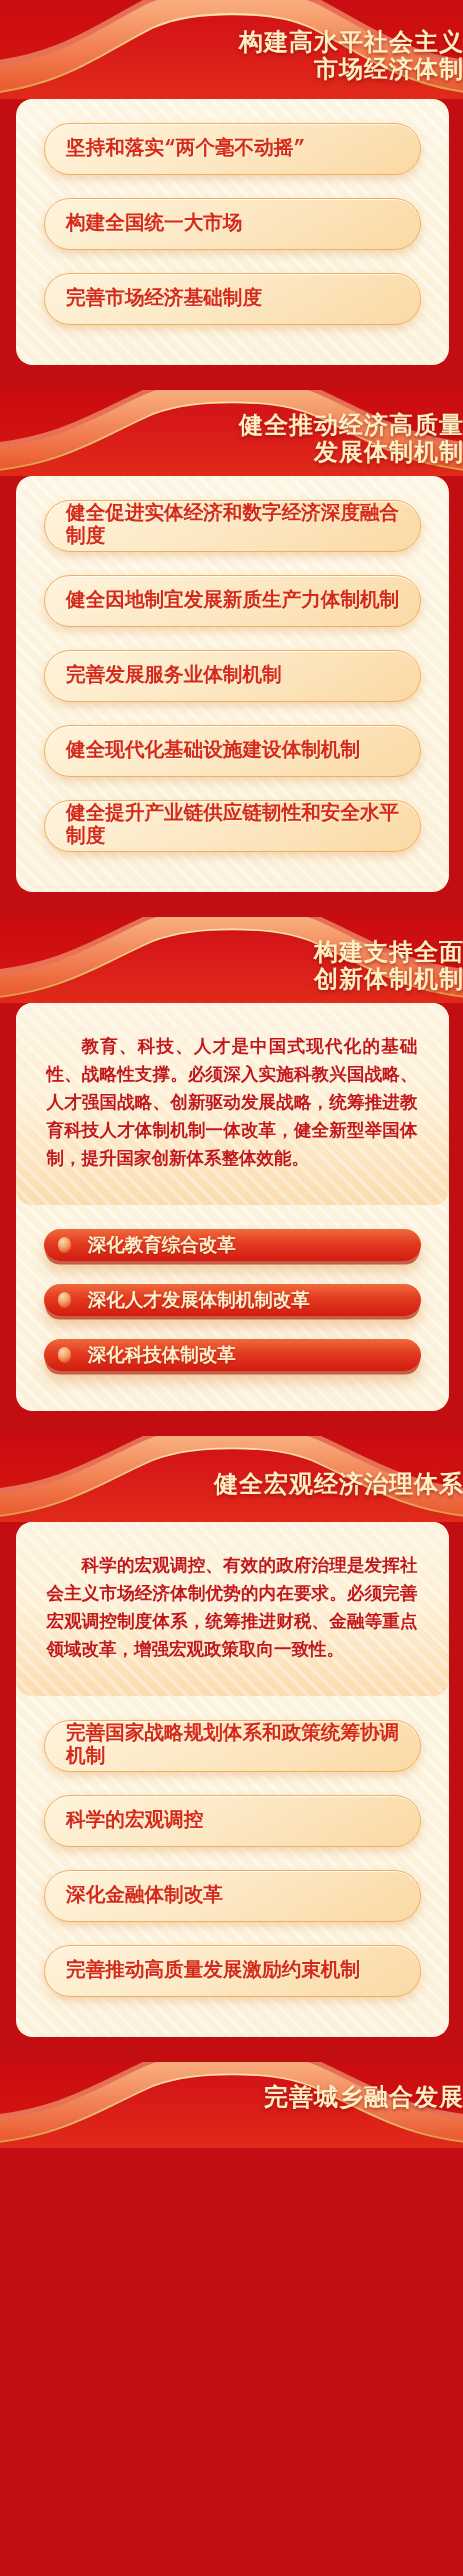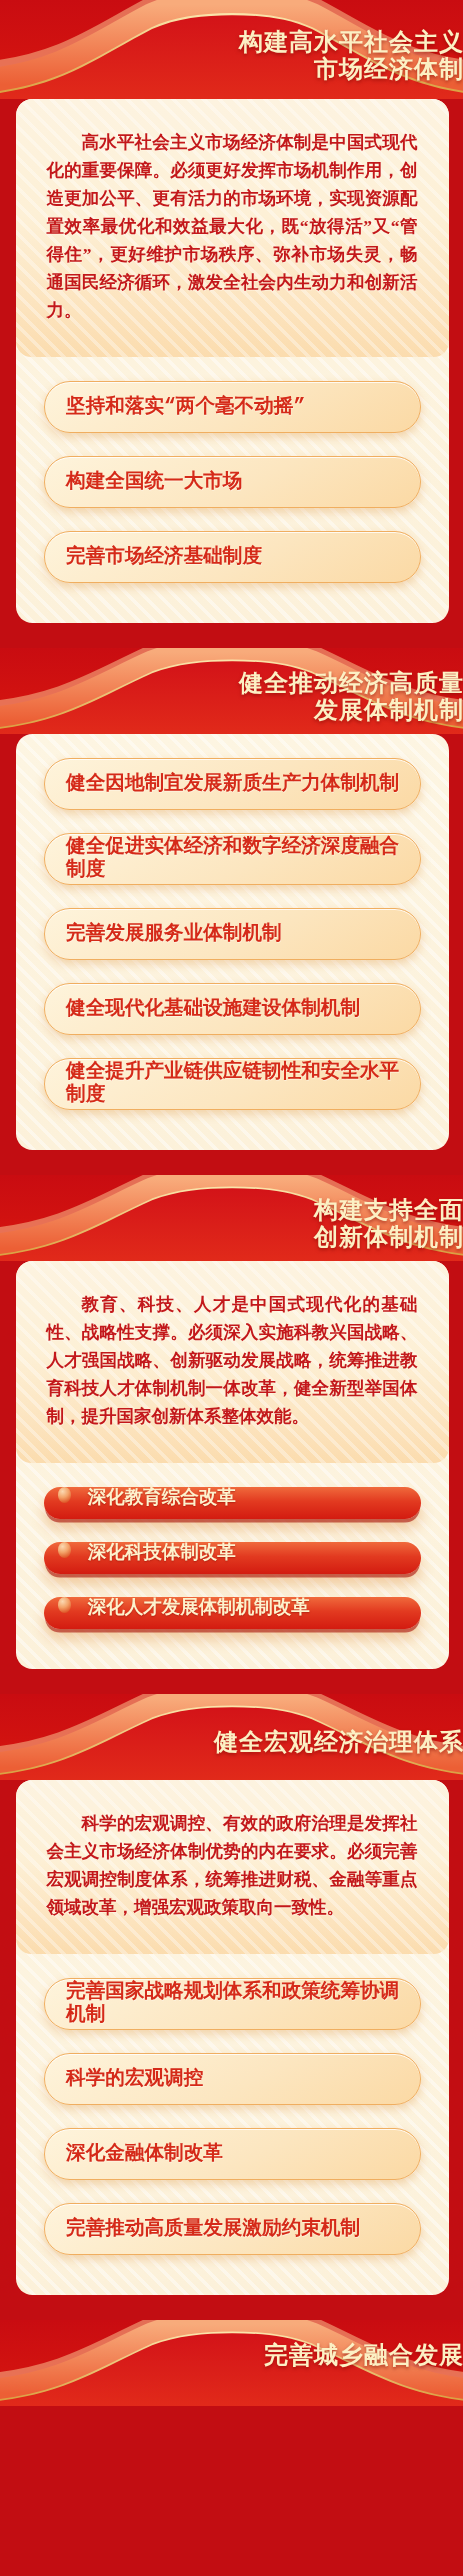--- a/index.html
+++ b/index.html
@@ -73,21 +73,21 @@
     font-size:19.6px;font-weight:bold;color:#d52a19;
     line-height:1.15;
     text-shadow:0.5px 0.5px 0 rgba(255,248,235,.6);
   }
   .pill-red{
     margin:23px 28px 0 28px;
     min-height:32px;
     border-radius:17.5px;
     background:linear-gradient(180deg,#f06a3c 0%,#e23a20 45%,#d31b10 100%);
     box-shadow:0 4.6px 0 -1px rgba(168,16,8,.6), 0 10.3px 13.4px rgba(226,150,80,.45);
-    display:flex;
+    display:flex;align-items:center;
     padding:0 13.4px 0 14.4px;
   }
   .dot{
     flex:0 0 auto;
     width:13.4px;height:15.5px;border-radius:50%;
     background:radial-gradient(circle at 35% 28%, #fbd9b2 0%, #f3a369 42%, #e05a2b 78%, #d44a20 100%);
     margin-right:16.5px;
   }
   .pill-red .txt{
     font-size:18.5px;font-weight:bold;color:#fdf2cd;
@@ -129,23 +129,20 @@
         <path class="rb-main" transform="translate(0,-18)" d="M -30 163 C 120 150 190 98 295 50 C 342 31 396 26 450 26 C 504 26 558 31 605 50 C 710 98 780 150 930 163"></path>
         <path class="rb-gold" transform="translate(0,-1)" d="M -30 163 C 120 150 190 98 295 50 C 342 31 396 26 450 26 C 504 26 558 31 605 50 C 710 98 780 150 930 163"></path>
         <path fill="url(#gPanel)" d="M -30 163 C 120 150 190 98 295 50 C 342 31 396 26 450 26 C 504 26 558 31 605 50 C 710 98 780 150 930 163 L 930 172 L -30 172 Z"></path>
       </svg>
       <h2 class="title">
         <span>构建高水平社会主义</span>
         <span>市场经济体制</span>
       </h2>
     </div>
     <div class="card">
-      <div class="parapanel">
-        <p class="para">高水平社会主义市场经济体制是中国式现代化的重要保障。必须更好发挥市场机制作用，创造更加公平、更有活力的市场环境，实现资源配置效率最优化和效益最大化，既“放得活”又“管得住”，更好维护市场秩序、弥补市场失灵，畅通国民经济循环，激发全社会内生动力和创新活力。</p>
-      </div>
       <ul class="items">
         <li class="pill">
             <span class="txt">坚持和落实“两个毫不动摇”</span>
           </li>
         <li class="pill">
             <span class="txt">构建全国统一大市场</span>
           </li>
         <li class="pill">
             <span class="txt">完善市场经济基础制度</span>
           </li>
@@ -163,24 +160,24 @@
         <path fill="url(#gPanel)" d="M -30 163 C 120 150 190 98 295 50 C 342 31 396 26 450 26 C 504 26 558 31 605 50 C 710 98 780 150 930 163 L 930 172 L -30 172 Z"></path>
       </svg>
       <h2 class="title">
         <span>健全推动经济高质量</span>
         <span>发展体制机制</span>
       </h2>
     </div>
     <div class="card">
       <ul class="items">
         <li class="pill">
+            <span class="txt">健全促进实体经济和数字经济深度融合制度</span>
+          </li>
+        <li class="pill">
             <span class="txt">健全因地制宜发展新质生产力体制机制</span>
-          </li>
-        <li class="pill">
-            <span class="txt">健全促进实体经济和数字经济深度融合制度</span>
           </li>
         <li class="pill">
             <span class="txt">完善发展服务业体制机制</span>
           </li>
         <li class="pill">
             <span class="txt">健全现代化基础设施建设体制机制</span>
           </li>
         <li class="pill">
             <span class="txt">健全提升产业链供应链韧性和安全水平制度</span>
           </li>
@@ -206,25 +203,25 @@
       <div class="parapanel">
         <p class="para">教育、科技、人才是中国式现代化的基础性、战略性支撑。必须深入实施科教兴国战略、人才强国战略、创新驱动发展战略，统筹推进教育科技人才体制机制一体改革，健全新型举国体制，提升国家创新体系整体效能。</p>
       </div>
       <ul class="items">
         <li class="pill-red">
             <span class="dot"></span>
             <span class="txt">深化教育综合改革</span>
           </li>
         <li class="pill-red">
             <span class="dot"></span>
-            <span class="txt">深化科技体制改革</span>
+            <span class="txt">深化人才发展体制机制改革</span>
           </li>
         <li class="pill-red">
             <span class="dot"></span>
-            <span class="txt">深化人才发展体制机制改革</span>
+            <span class="txt">深化科技体制改革</span>
           </li>
       </ul>
     </div>
   </section>
 
   <section class="sec">
     <div class="banner single">
       <svg class="banner-bg" viewBox="0 0 900 170" preserveAspectRatio="none">
         <rect width="900" height="170" fill="url(#gBg)"></rect>
         <path class="rb-soft" transform="translate(0,-44)" d="M -30 163 C 120 150 190 98 295 50 C 342 31 396 26 450 26 C 504 26 558 31 605 50 C 710 98 780 150 930 163"></path>

